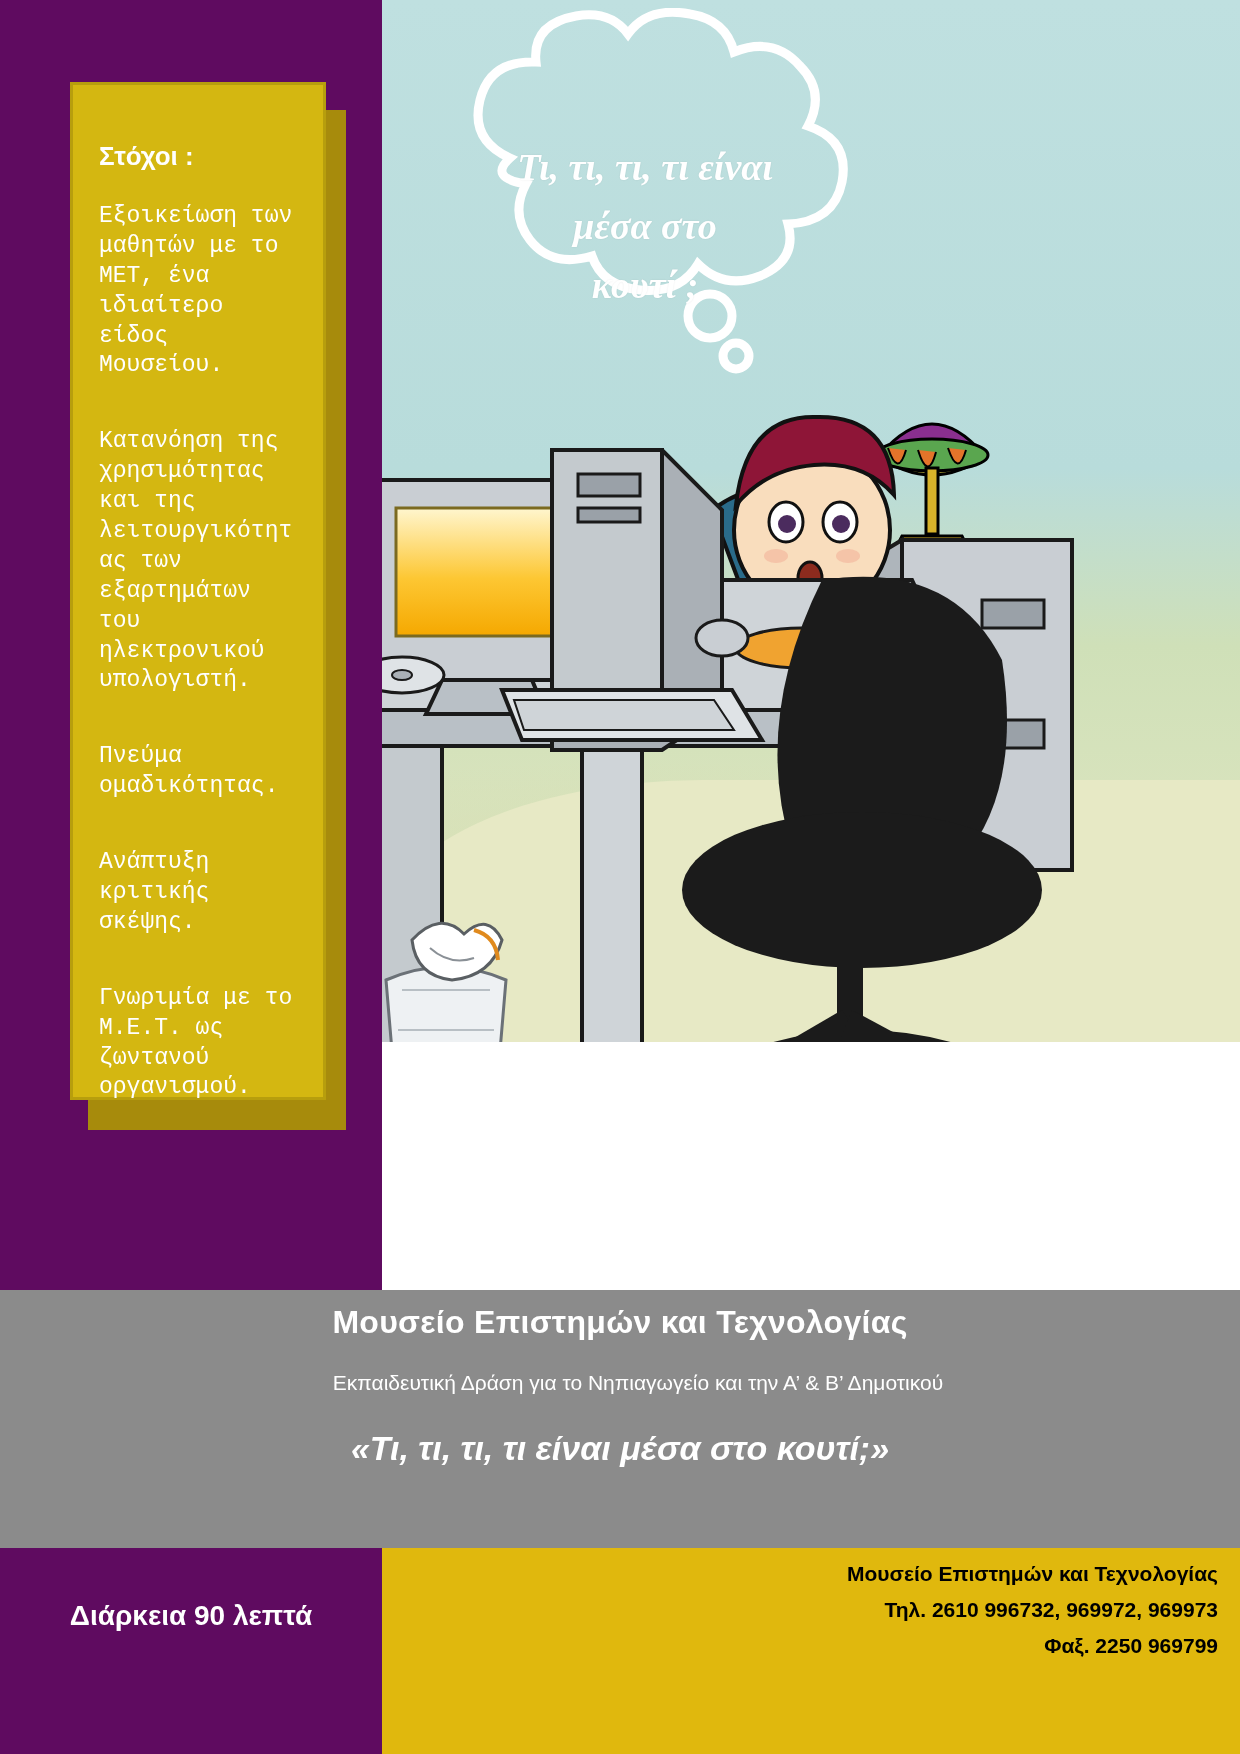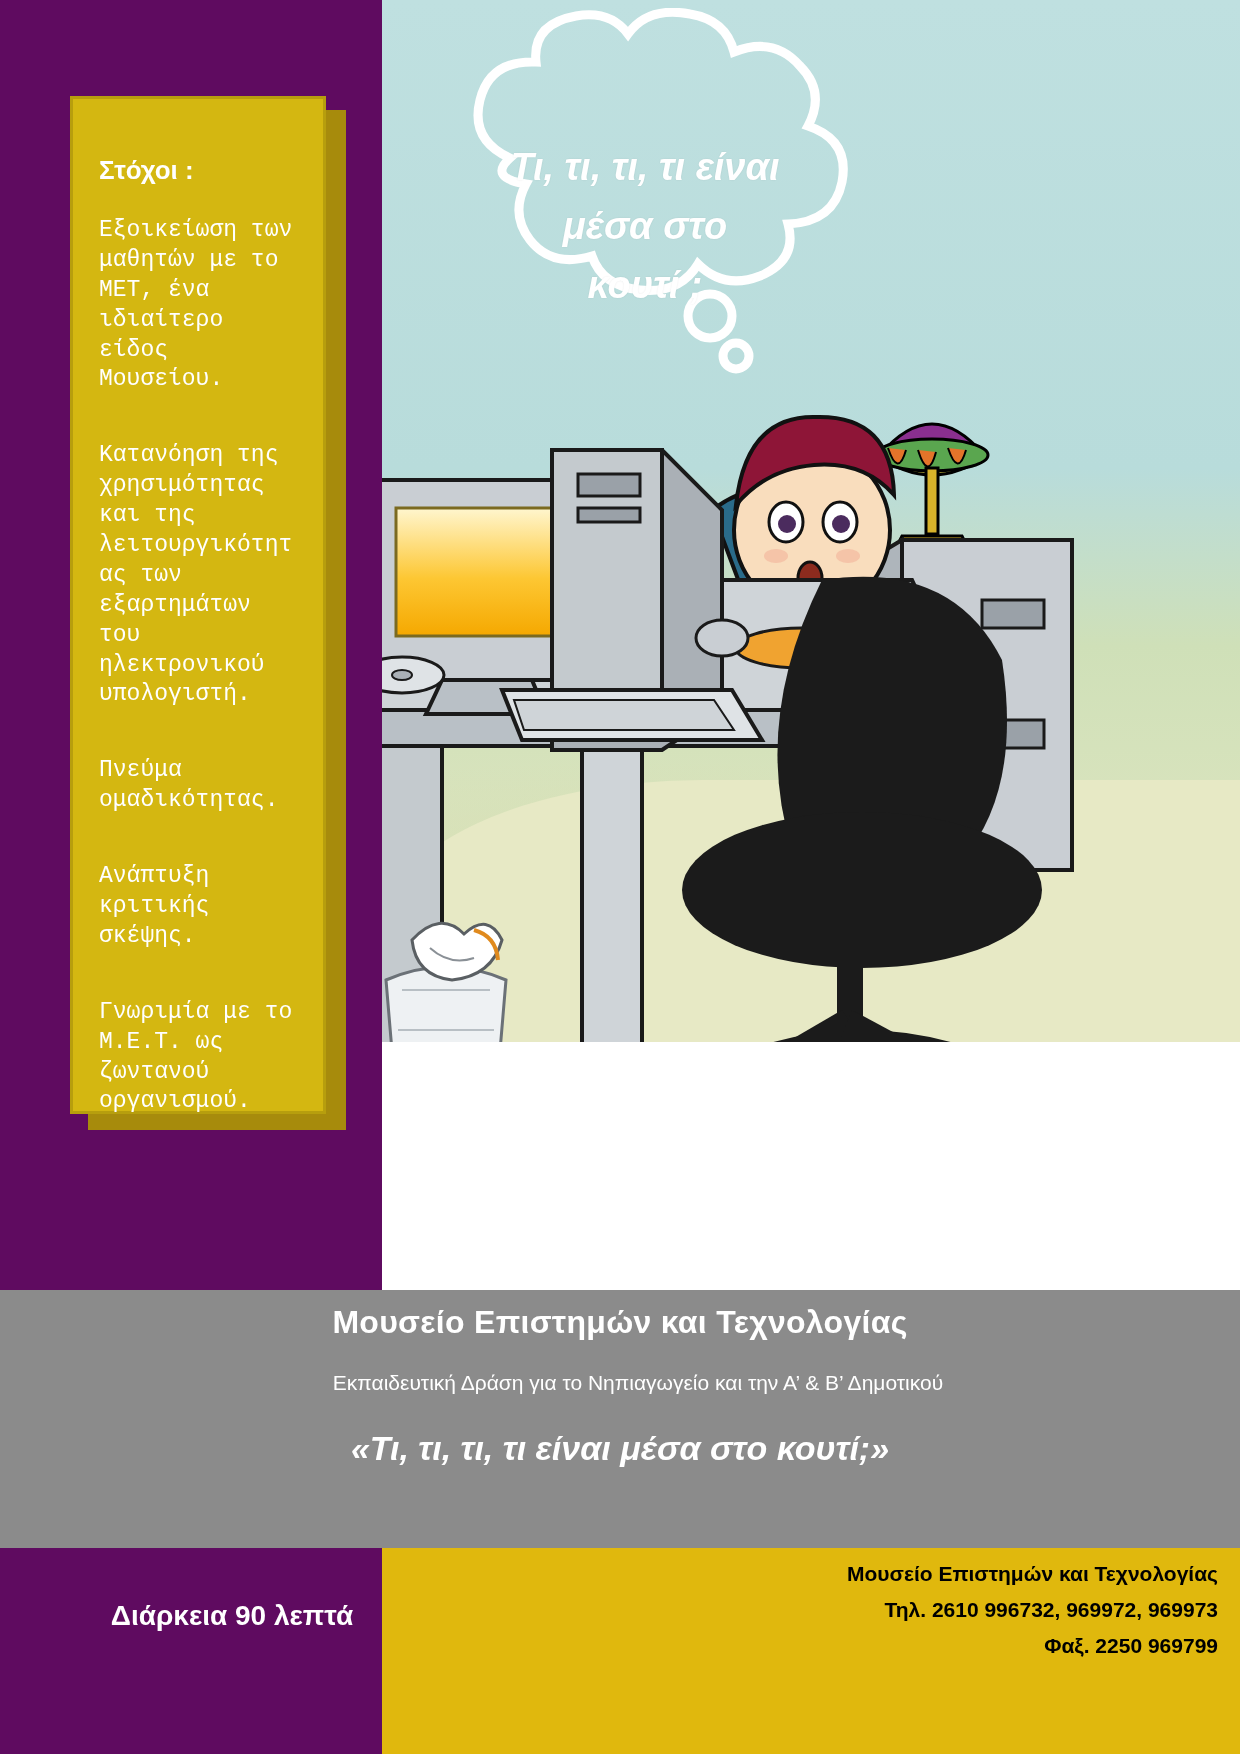--- a/index.html
+++ b/index.html
@@ -33,20 +33,21 @@
     height: 1290px;
     background: #5f0b60;
   }
   .scene {
     position: absolute;
     left: 382px; top: 0;
     width: 858px;
     height: 1042px;
     background: linear-gradient(180deg,#bfe0e0 0%, #b8dcdb 45%, #cfe0b8 62%, #e6e8c4 100%);
     overflow: hidden;
+    font-family: Liberation Serif, serif;
   }
   .floor {
     position: absolute;
     left: 0; top: 780px;
     width: 858px; height: 510px;
     background: #e7e9c5;
     border-radius: 320px 0 0 0 / 150px 0 0 0;
   }
   .floor-shade {
     position: absolute;
@@ -77,21 +78,21 @@
 
   
   .goals-shadow {
     position: absolute;
     left: 88px; top: 110px;
     width: 258px; height: 1020px;
     background: #a78b0c;
   }
   .goals-box {
     position: absolute;
-    left: 70px; top: 96px;
+    left: 70px; top: 82px;
     width: 256px; height: 1018px;
     background: #d4b711;
     border: 3px solid #b79e0d;
     box-sizing: border-box;
     padding: 56px 26px 20px 26px;
     color: #ffffff;
   }
   .goals-title {
     font-size: 26px;
     font-weight: bold;
@@ -161,21 +162,20 @@
     background: #e0b80d;
   }
   .duration {
     position: absolute;
     left: 0; top: 52px;
     width: 382px;
     text-align: center;
     color: #ffffff;
     font-size: 28px;
     font-weight: bold;
-    margin-left: 41px;
   }
   .contact {
     position: absolute;
     right: 22px; top: 8px;
     text-align: right;
     color: #000000;
     font-size: 21px;
     font-weight: bold;
     line-height: 1.72;
   }

